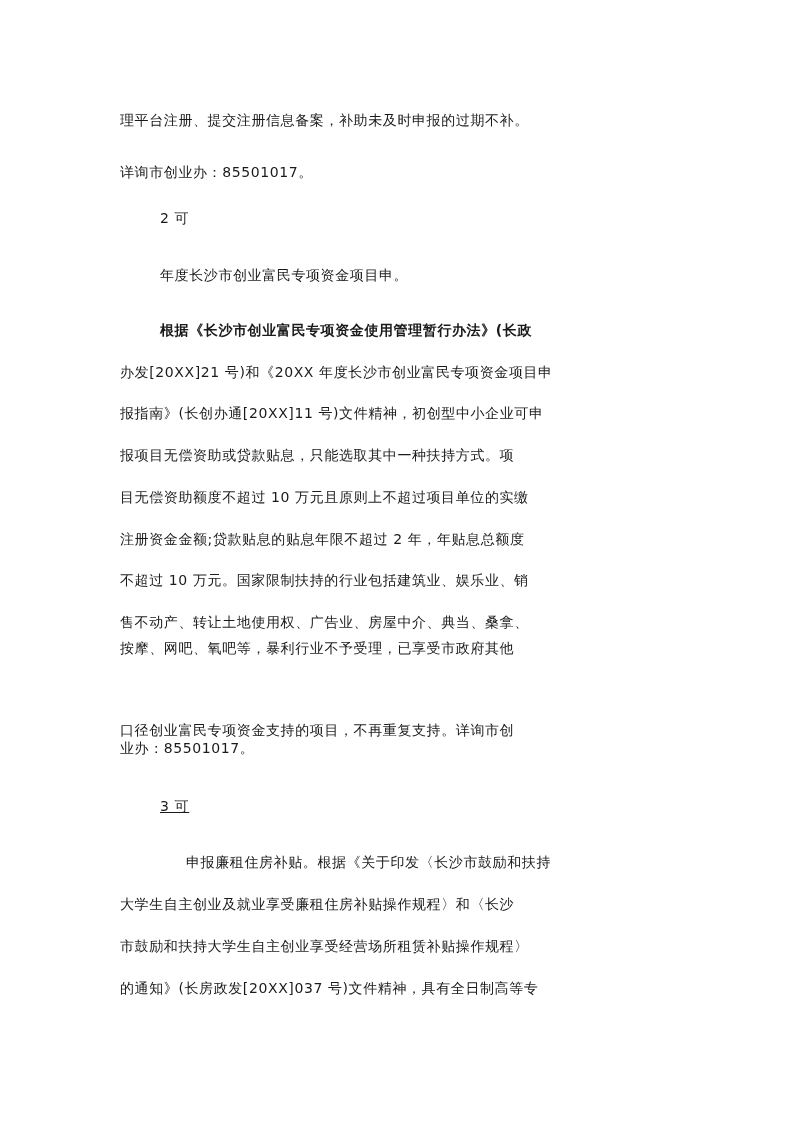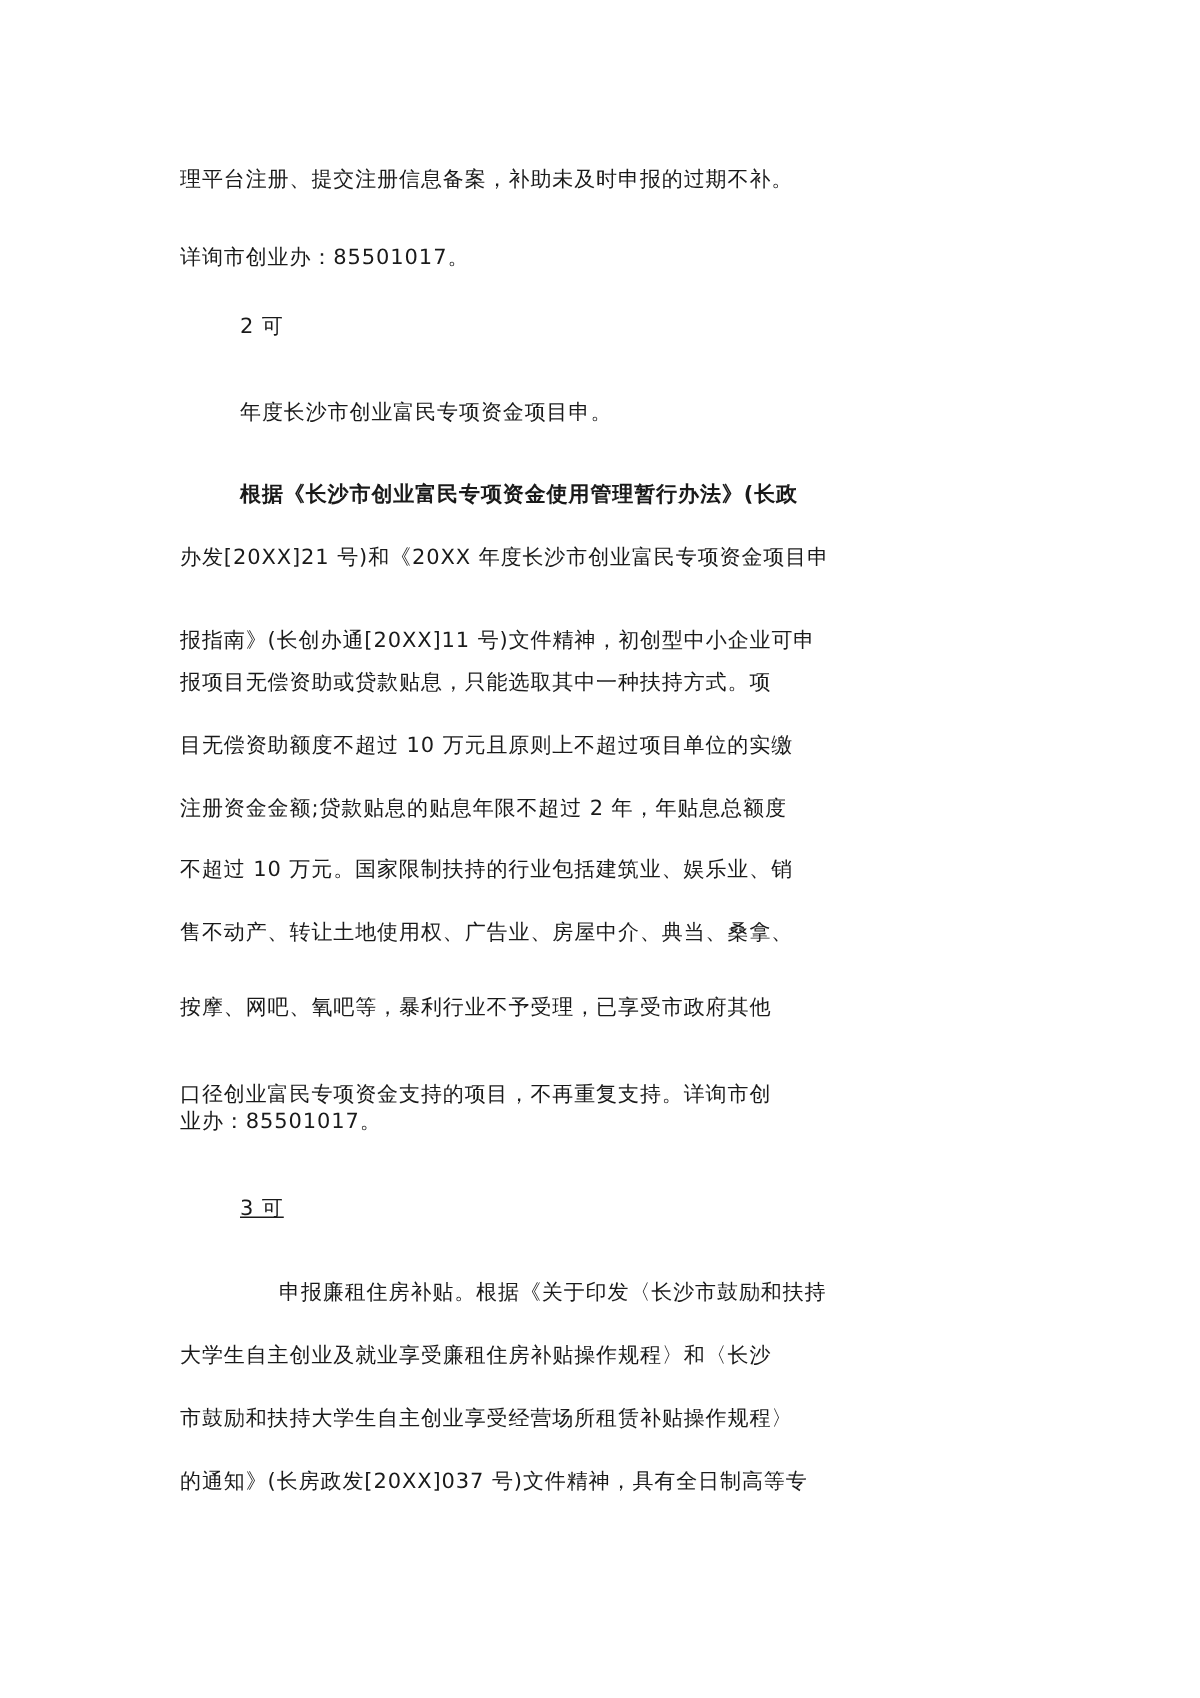--- a/index.html
+++ b/index.html
@@ -37,27 +37,27 @@
 </head>
 <body>
 
 <div class="page">
   <div class="line" style="top: 108px;">理平台注册、提交注册信息备案，补助未及时申报的过期不补。</div>
   <div class="line" style="top: 150px; margin-top: 10px;">详询市创业办：85501017。</div>
   <div class="line indent" style="top: 206px;">2 可</div>
   <div class="line indent" style="top: 263px;">年度长沙市创业富民专项资金项目申。</div>
   <div class="line indent" style="top: 318px; font-weight: bold;">根据《长沙市创业富民专项资金使用管理暂行办法》(长政</div>
   <div class="line" style="top: 360px;">办发[20XX]21 号)和《20XX 年度长沙市创业富民专项资金项目申</div>
-  <div class="line" style="top: 401px; margin-top: 14px;">报指南》(长创办通[20XX]11 号)文件精神，初创型中小企业可申</div>
+  <div class="line" style="top: 401px;">报指南》(长创办通[20XX]11 号)文件精神，初创型中小企业可申</div>
   <div class="line" style="top: 443px;">报项目无偿资助或贷款贴息，只能选取其中一种扶持方式。项</div>
   <div class="line" style="top: 485px;">目无偿资助额度不超过 10 万元且原则上不超过项目单位的实缴</div>
   <div class="line" style="top: 527px;">注册资金金额;贷款贴息的贴息年限不超过 2 年，年贴息总额度</div>
   <div class="line" style="top: 568px;">不超过 10 万元。国家限制扶持的行业包括建筑业、娱乐业、销</div>
   <div class="line" style="top: 610px;">售不动产、转让土地使用权、广告业、房屋中介、典当、桑拿、</div>
-  <div class="line" style="top: 660px;">按摩、网吧、氧吧等，暴利行业不予受理，已享受市政府其他</div>
+  <div class="line" style="top: 636px;">按摩、网吧、氧吧等，暴利行业不予受理，已享受市政府其他</div>
   <div class="line" style="top: 718px;">口径创业富民专项资金支持的项目，不再重复支持。详询市创</div>
   <div class="line" style="top: 736px;">业办：85501017。</div>
   <div class="line indent" style="top: 794px; text-decoration: underline;">3 可</div>
   <div class="line indent" style="top: 850px; margin-left: 26px;">申报廉租住房补贴。根据《关于印发〈长沙市鼓励和扶持</div>
   <div class="line" style="top: 892px;">大学生自主创业及就业享受廉租住房补贴操作规程〉和〈长沙</div>
   <div class="line" style="top: 934px;">市鼓励和扶持大学生自主创业享受经营场所租赁补贴操作规程〉</div>
   <div class="line" style="top: 976px;">的通知》(长房政发[20XX]037 号)文件精神，具有全日制高等专</div>
 </div>
 
 </body></html>

